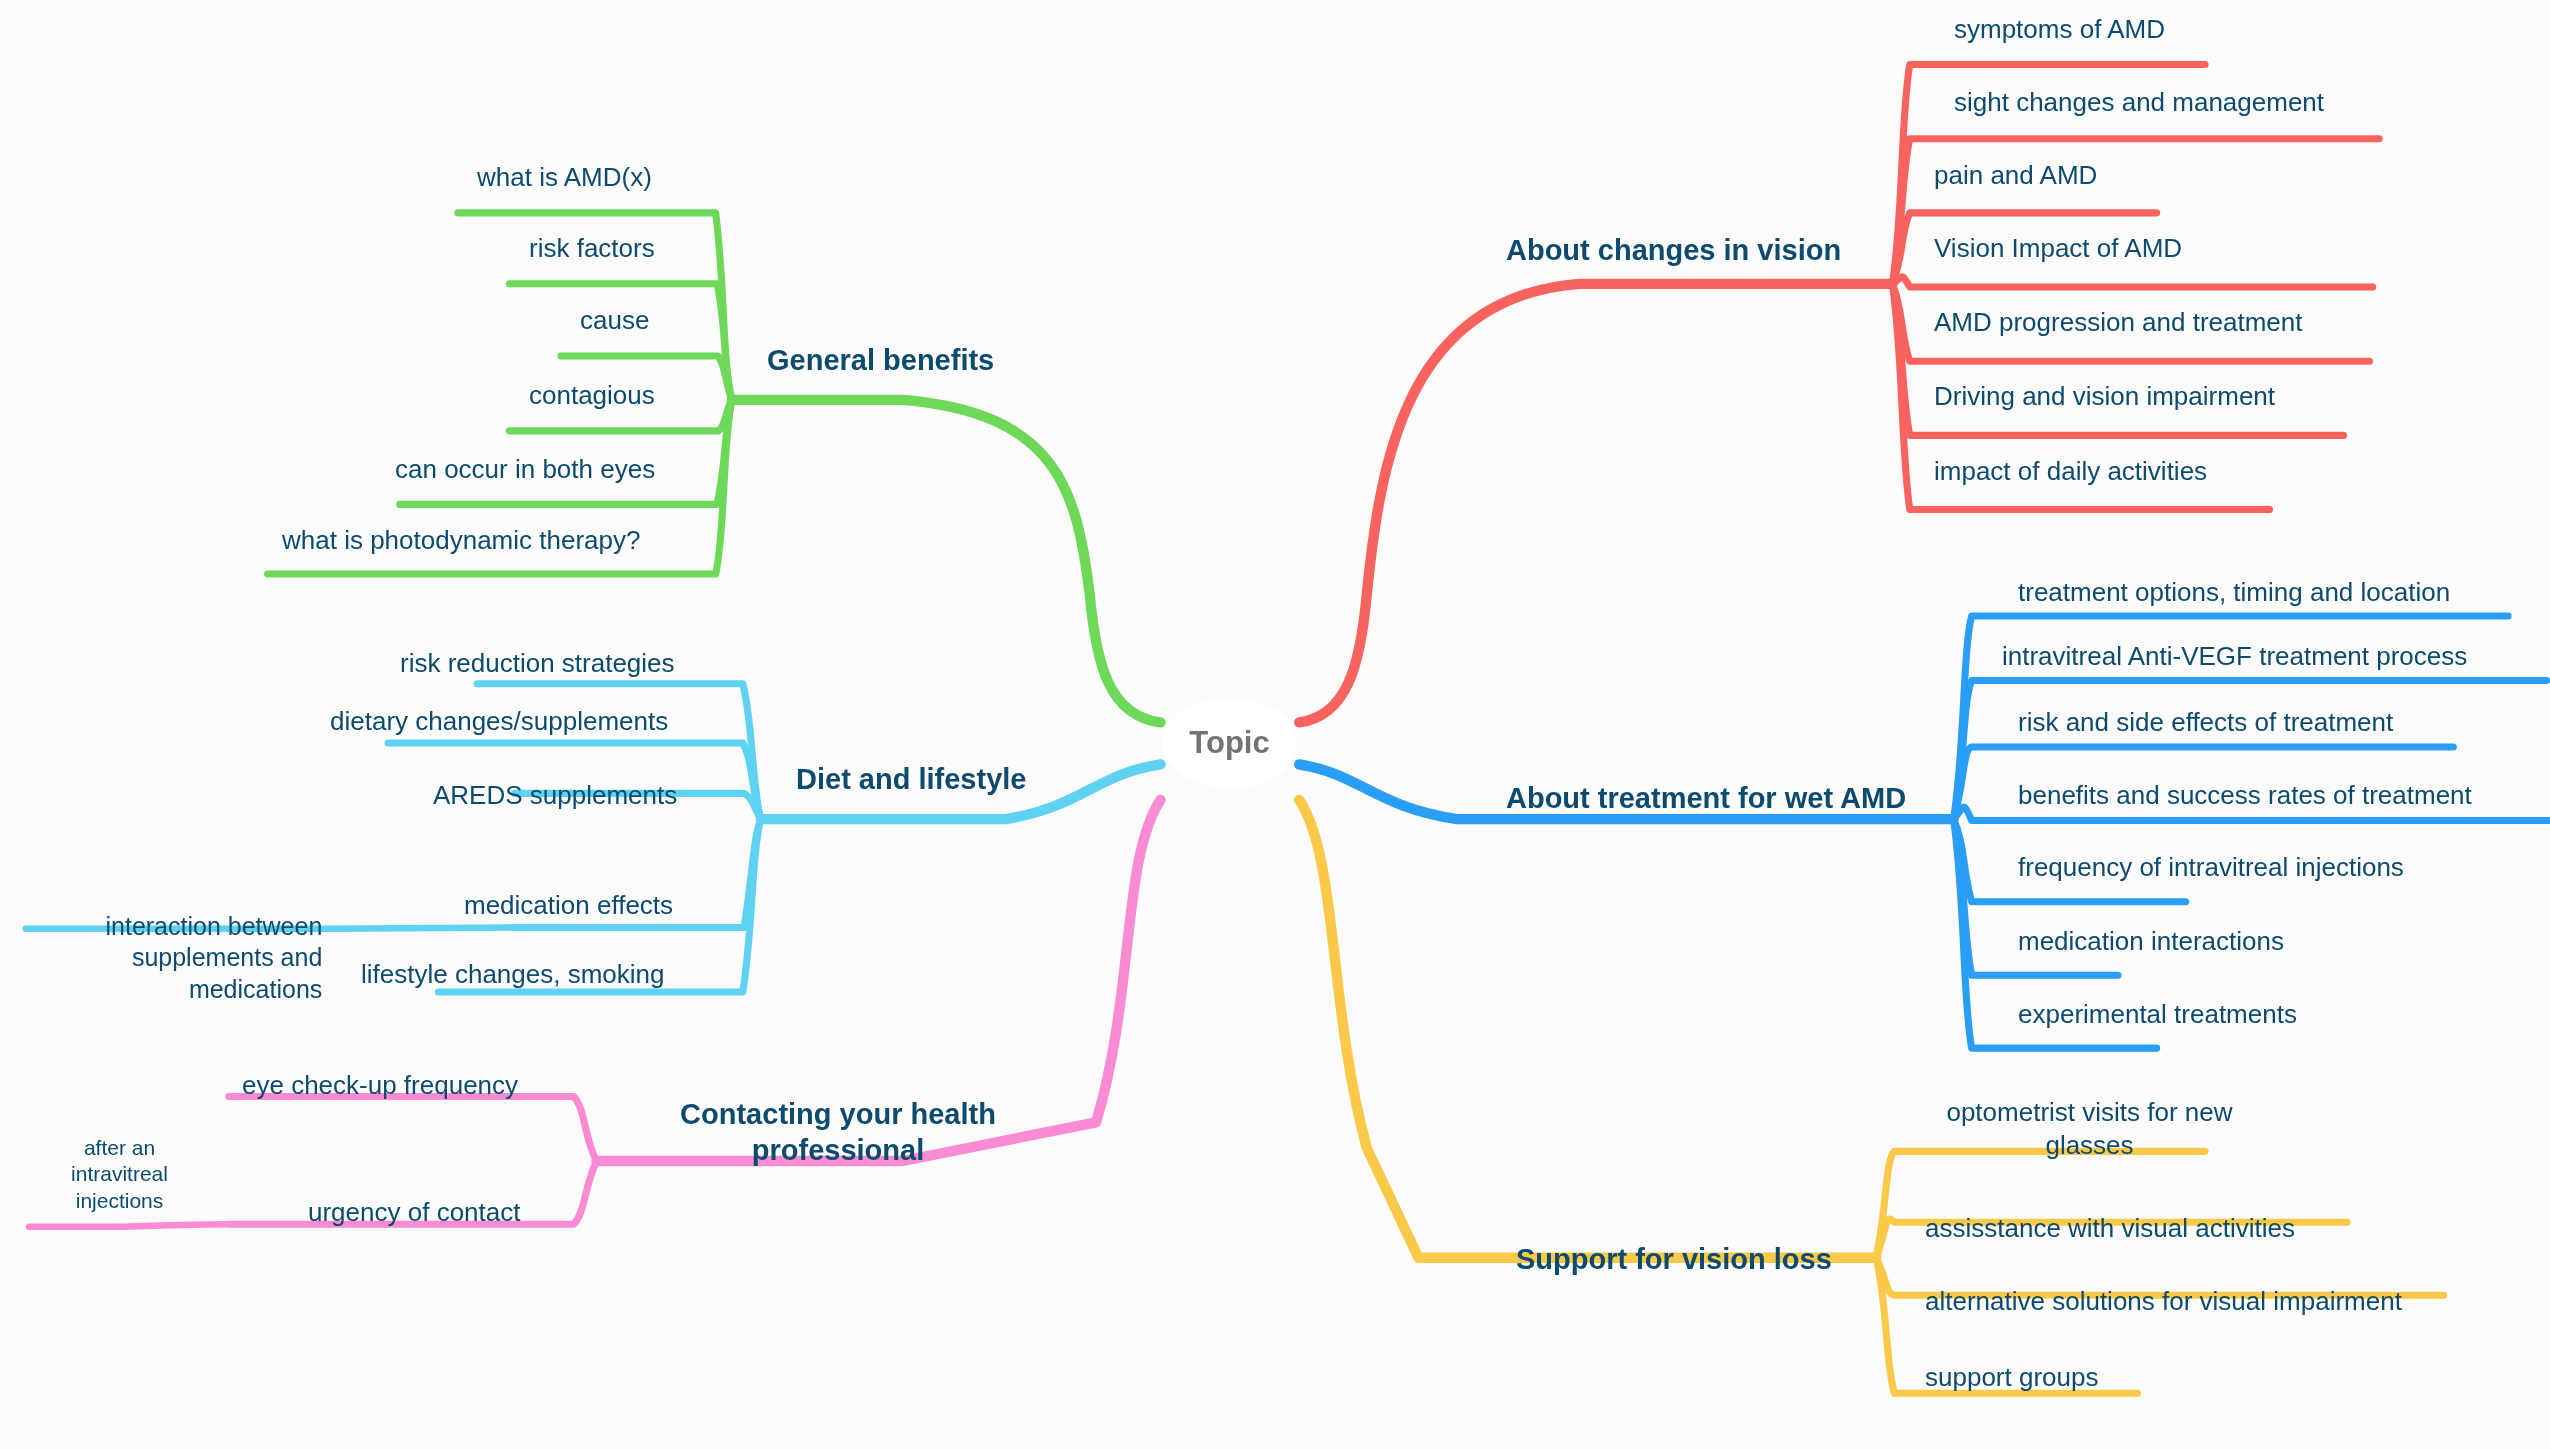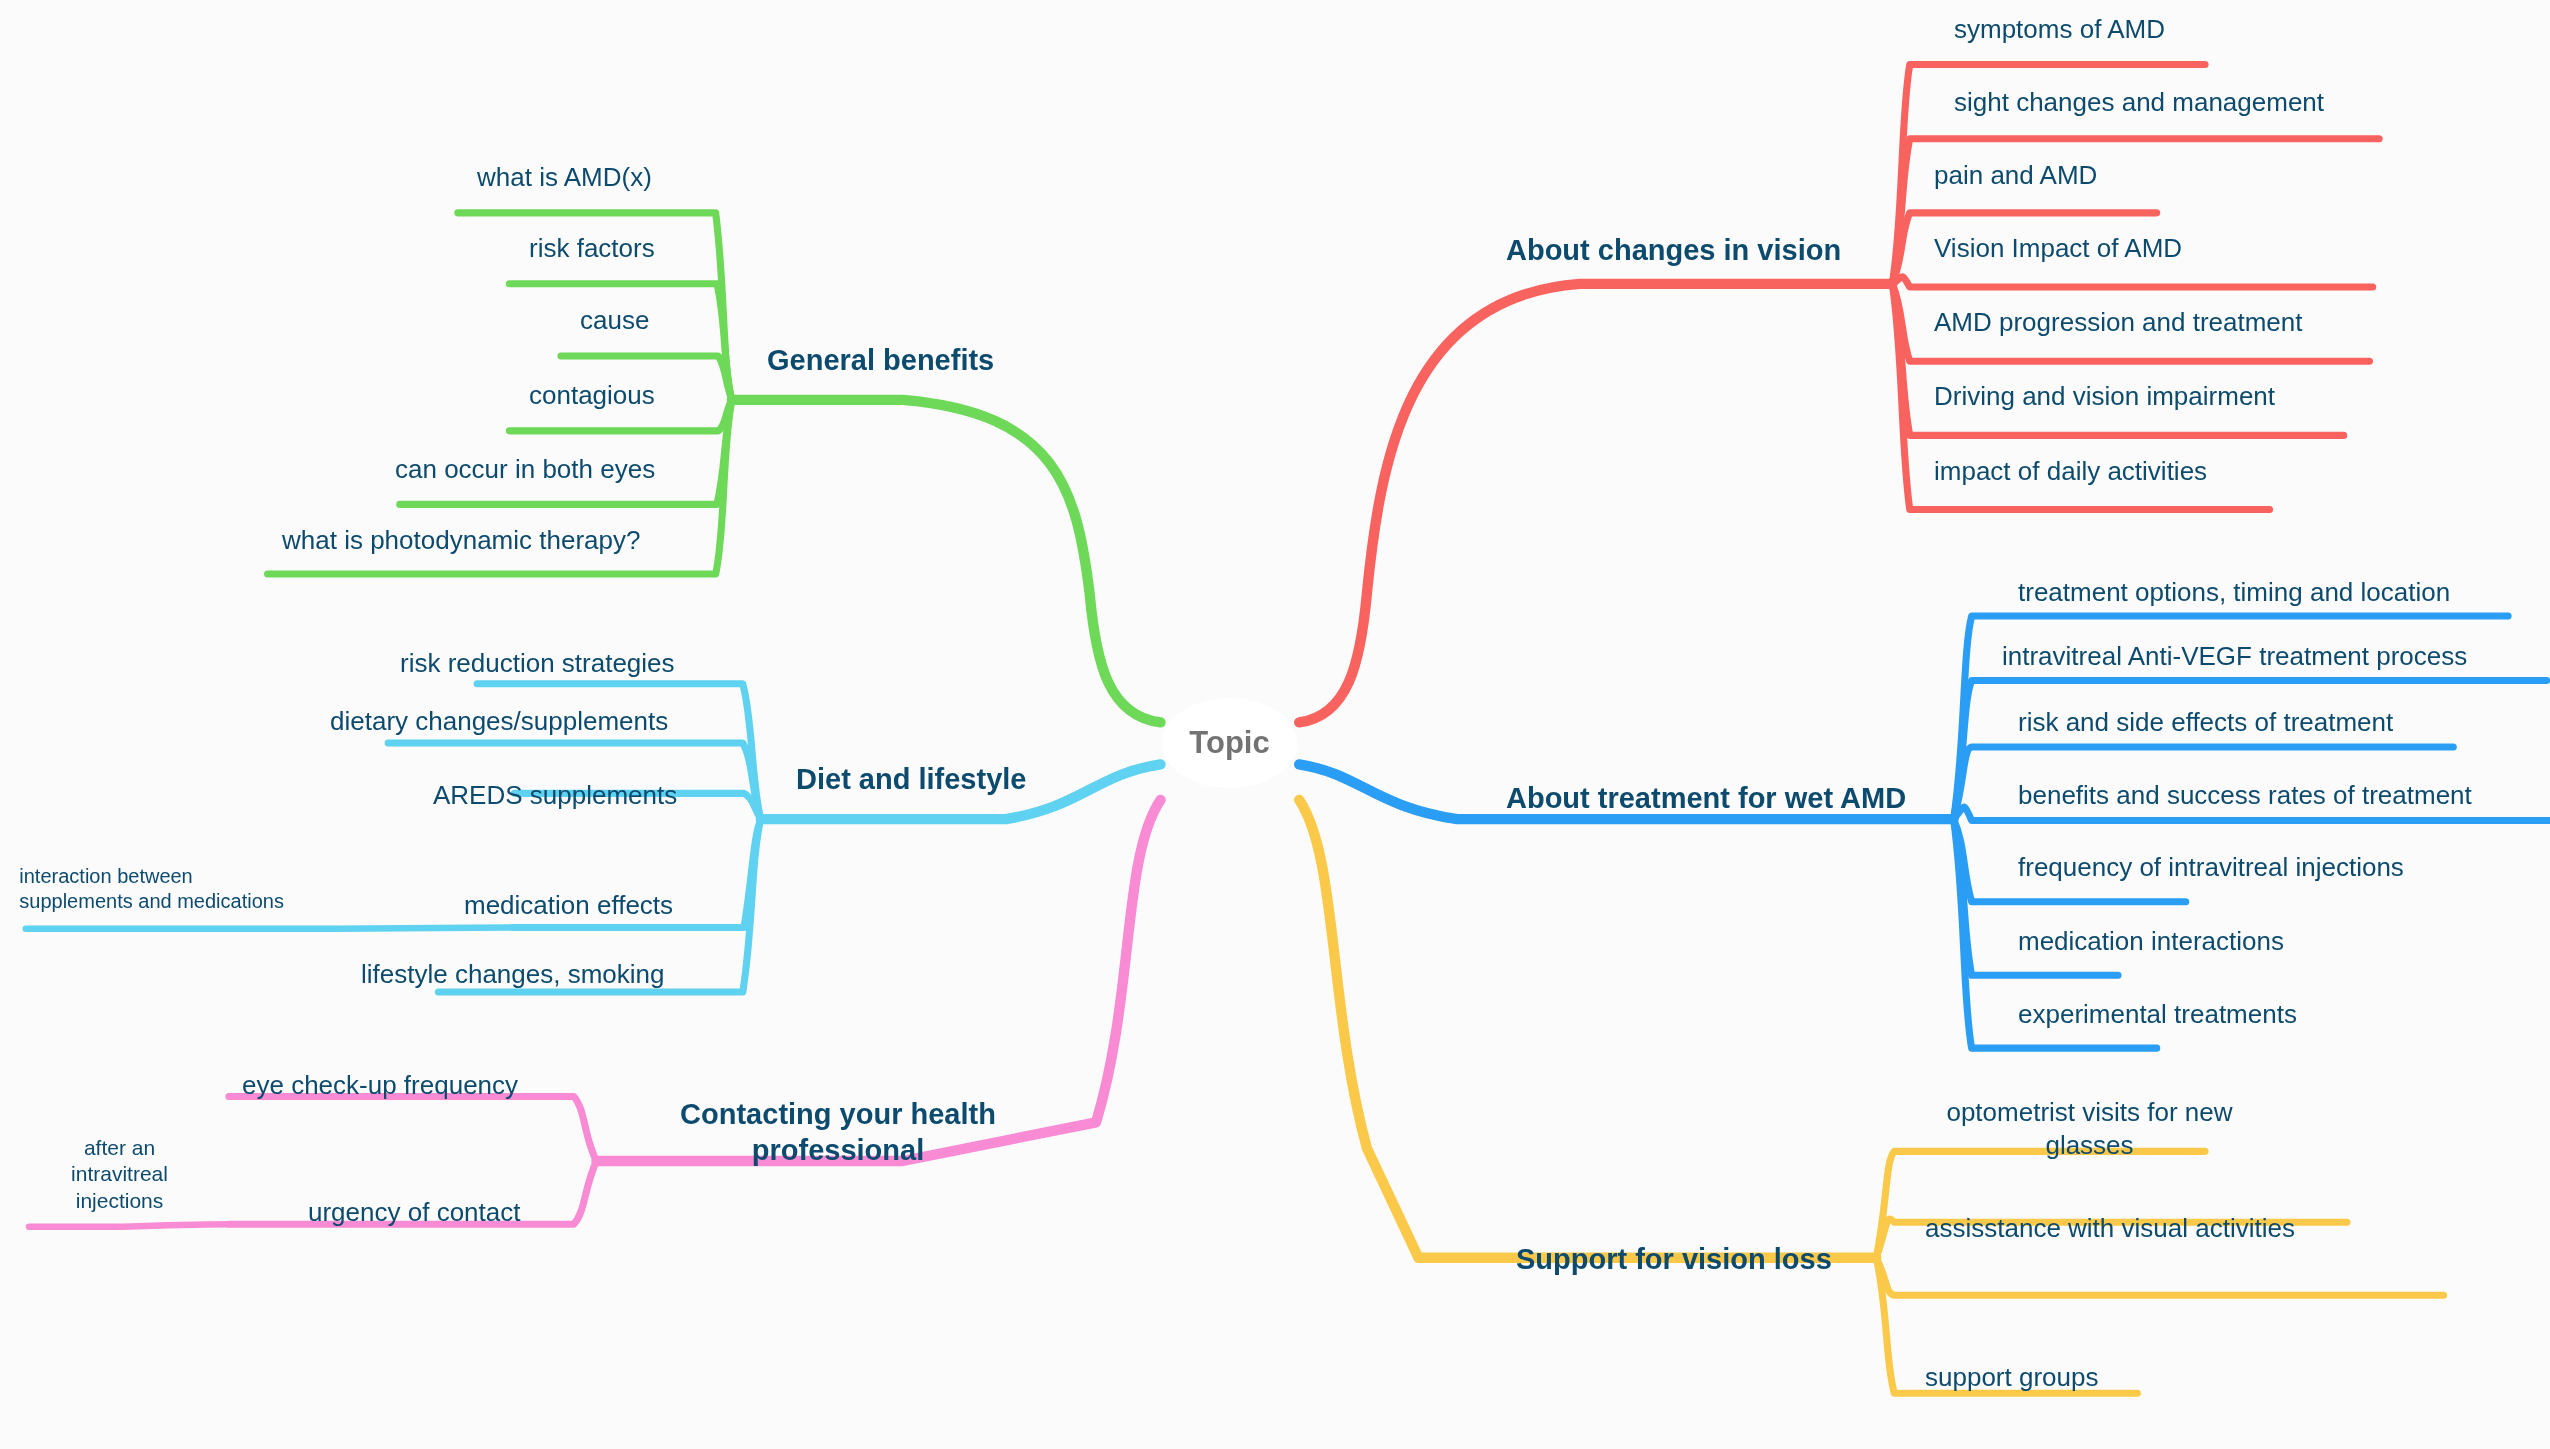--- a/index.html
+++ b/index.html
@@ -128,21 +128,21 @@
   <div class="node leaf r" style="left:529px;top:379px;"><span>contagious</span></div>
   <div class="node leaf r" style="left:395px;top:453px;"><span>can occur in both eyes</span></div>
   <div class="node leaf r" style="left:282px;top:524px;"><span>what is photodynamic therapy?</span></div>
 
   <div class="node branch l" style="left:796px;top:761px;"><span>Diet and lifestyle</span></div>
 
   <div class="node leaf r" style="left:400px;top:647px;"><span>risk reduction strategies</span></div>
   <div class="node leaf r" style="left:330px;top:705px;"><span>dietary changes/supplements</span></div>
   <div class="node leaf r" style="left:433px;top:779px;"><span>AREDS supplements</span></div>
   <div class="node leaf r" style="left:464px;top:889px;"><span>medication effects</span></div>
-  <div class="node leaf multiline" style="left:19.3px;top:864px;width:303px;text-align:left;font-size:20px;"><span>interaction between
+  <div class="node leaf multiline" style="left:19.3px;top:911px;width:303px;text-align:right;font-size:25px;"><span>interaction between
 supplements and medications</span></div>
   <div class="node leaf r" style="left:361px;top:958px;"><span>lifestyle changes, smoking</span></div>
 
   <div class="node branch multiline" style="left:667px;top:1096px;width:342px;text-align:center;"><span>Contacting your health
 professional</span></div>
 
   <div class="node leaf r" style="left:242px;top:1069px;"><span>eye check-up frequency</span></div>
   <div class="node leaf r" style="left:308px;top:1196px;"><span>urgency of contact</span></div>
   <div class="node leaf multiline" style="left:39px;top:1135px;width:161px;text-align:center;font-size:21px;"><span>after an
 intravitreal
@@ -166,16 +166,17 @@
   <div class="node leaf r" style="left:2018px;top:779px;"><span>benefits and success rates of treatment</span></div>
   <div class="node leaf r" style="left:2018px;top:851px;"><span>frequency of intravitreal injections</span></div>
   <div class="node leaf r" style="left:2018px;top:925px;"><span>medication interactions</span></div>
   <div class="node leaf r" style="left:2018px;top:998px;"><span>experimental treatments</span></div>
 
   <div class="node branch r" style="left:1504px;top:1241px;margin-left:12px;"><span>Support for vision loss</span></div>
 
   <div class="node leaf multiline" style="left:1909px;top:1096px;width:361px;text-align:center;"><span>optometrist visits for new
 glasses</span></div>
   <div class="node leaf r" style="left:1925px;top:1212px;"><span>assisstance with visual activities</span></div>
+  <div class="node leaf r" style="left:1925px;top:1285px;"><span>alternative solutions for visual impairment</span></div>
   <div class="node leaf r" style="left:1925px;top:1361px;"><span>support groups</span></div>
 
 </div>
 
 
 </body></html>

